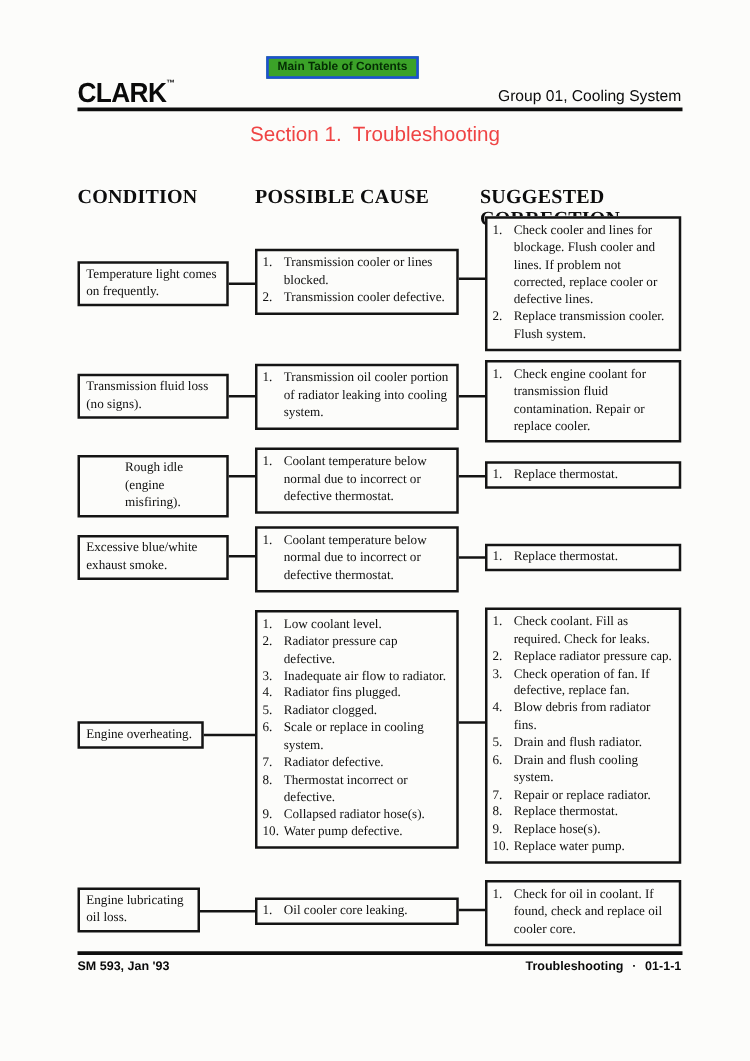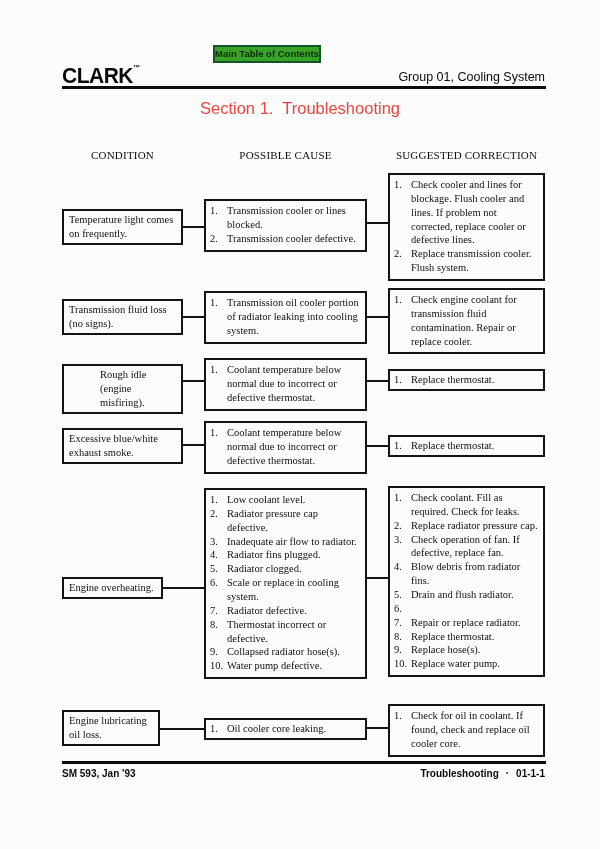--- a/index.html
+++ b/index.html
@@ -7,24 +7,24 @@
     position:relative;
     width:600px;height:849px;
     margin:0 auto;
     background:#fcfcfa;
     font-family:"Liberation Serif", serif;
     color:#121212;
     overflow:hidden;
   }
   
   .toc-btn{
-    position:absolute;left:213px;top:45px;width:108px;height:18px;
+    position:absolute;left:213px;top:45px;width:122px;height:18px;
     box-sizing:border-box;
     background:#3ba228;
-    border:2px solid #14532d;
+    border:2px solid #1d4ed8;
     color:#042d04;
     font-family:"Liberation Sans", sans-serif;
     font-size:9.5px;font-weight:bold;
     text-align:center;line-height:14px;
     cursor:pointer;text-decoration:none;
     display:block;
   }
   .logo{
     position:absolute;left:62px;top:64px;
     font-family:"Liberation Sans", sans-serif;
@@ -41,22 +41,22 @@
   .rule{position:absolute;background:#0d0d0d;}
   .section-title{
     position:absolute;left:0;right:0;top:99px;margin:0;
     text-align:center;
     font-family:"Liberation Sans", sans-serif;
     font-size:16.5px;font-weight:normal;color:#ef4444;
     white-space:pre;
   }
   .col-head{
     position:absolute;top:149px;
-    font-weight:normal;font-size:11px;letter-spacing:0.2px;
-    text-align:center;color:#0d0d0d;
+    font-weight:bold;font-size:16px;letter-spacing:0.2px;
+    color:#0d0d0d;
   }
   
   .cbox,.pbox{
     position:absolute;box-sizing:border-box;
     background:#fcfcfa;
     border:2px solid #141414;
     font-size:10.5px;line-height:1.32;color:#101010;
   }
   .cbox{padding:2px 5px;}
   .pbox{padding:3px 4px 4px 4px;}
@@ -230,20 +230,21 @@
     <div class="li">
         <span class="num">4.</span>
         <span class="txt">Blow debris from radiator fins.</span>
       </div>
     <div class="li">
         <span class="num">5.</span>
         <span class="txt">Drain and flush radiator.</span>
       </div>
     <div class="li">
         <span class="num">6.</span>
+        <span class="txt">Drain and flush cooling system.</span>
       </div>
     <div class="li">
         <span class="num">7.</span>
         <span class="txt">Repair or replace radiator.</span>
       </div>
     <div class="li">
         <span class="num">8.</span>
         <span class="txt">Replace thermostat.</span>
       </div>
     <div class="li">

